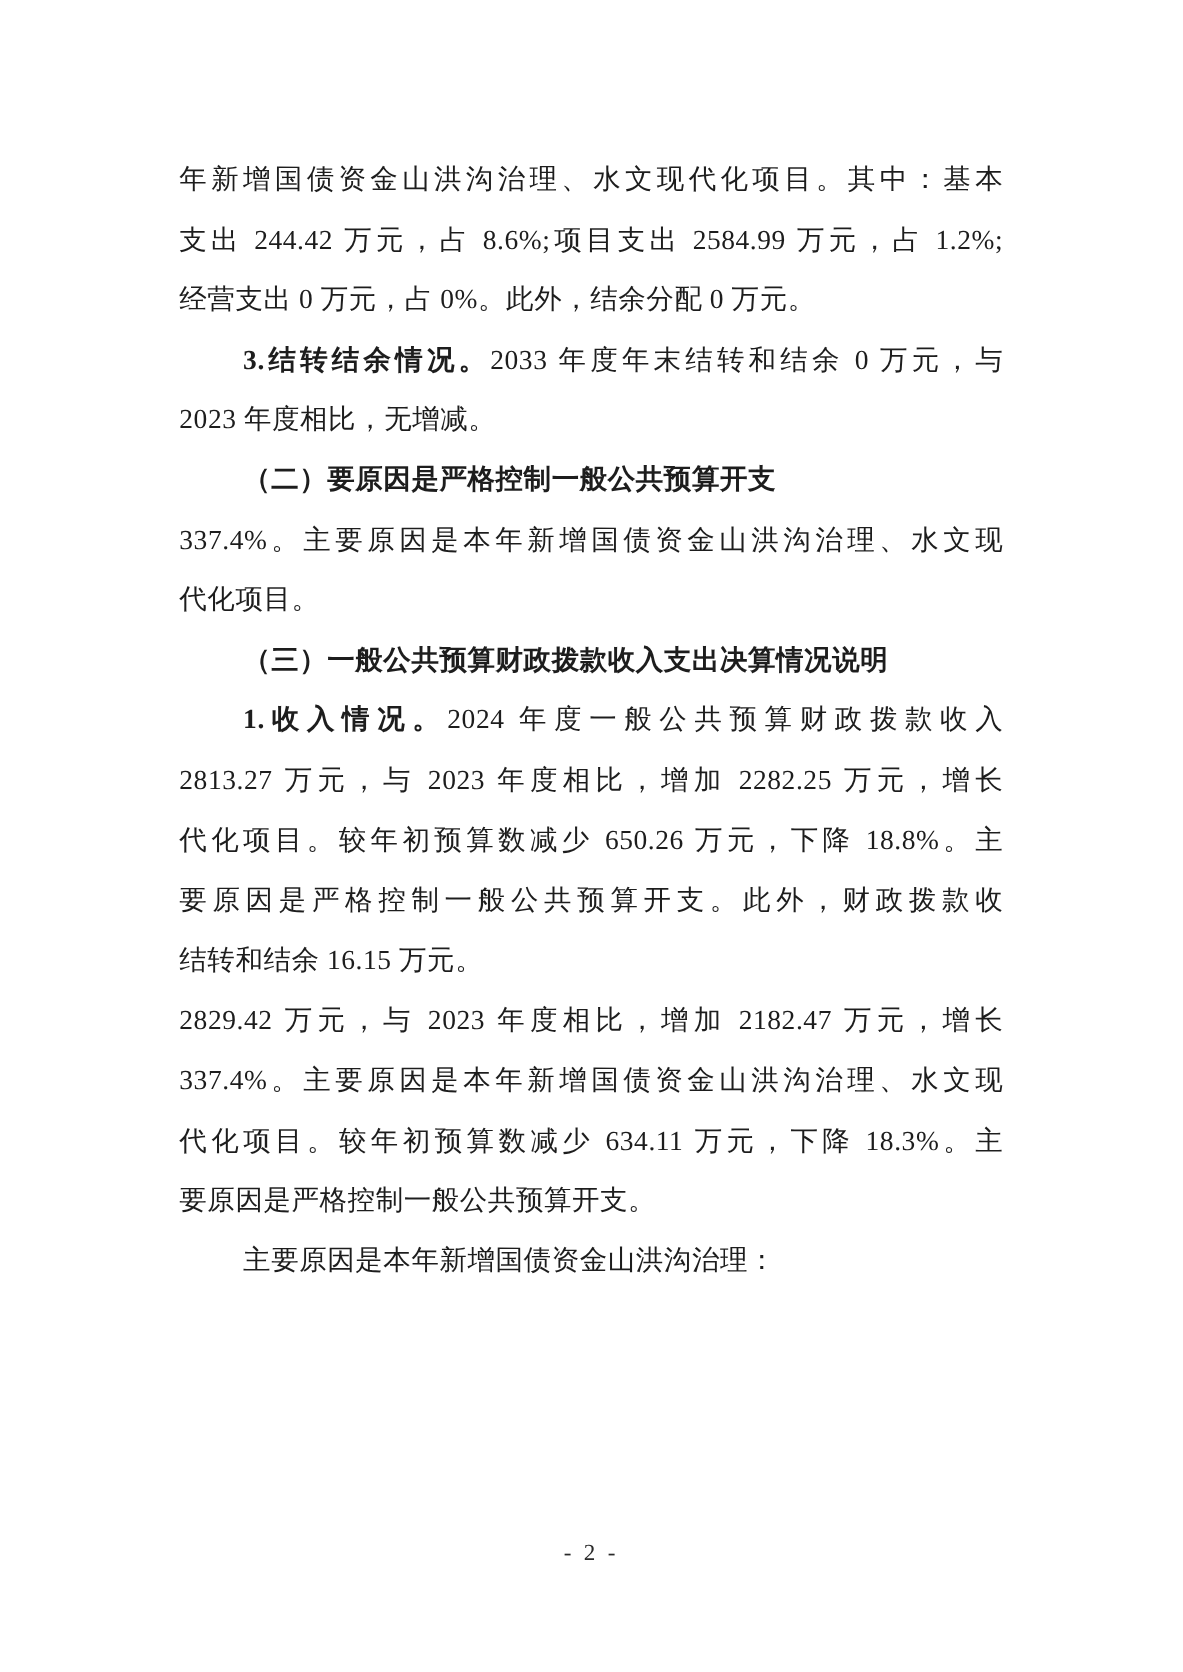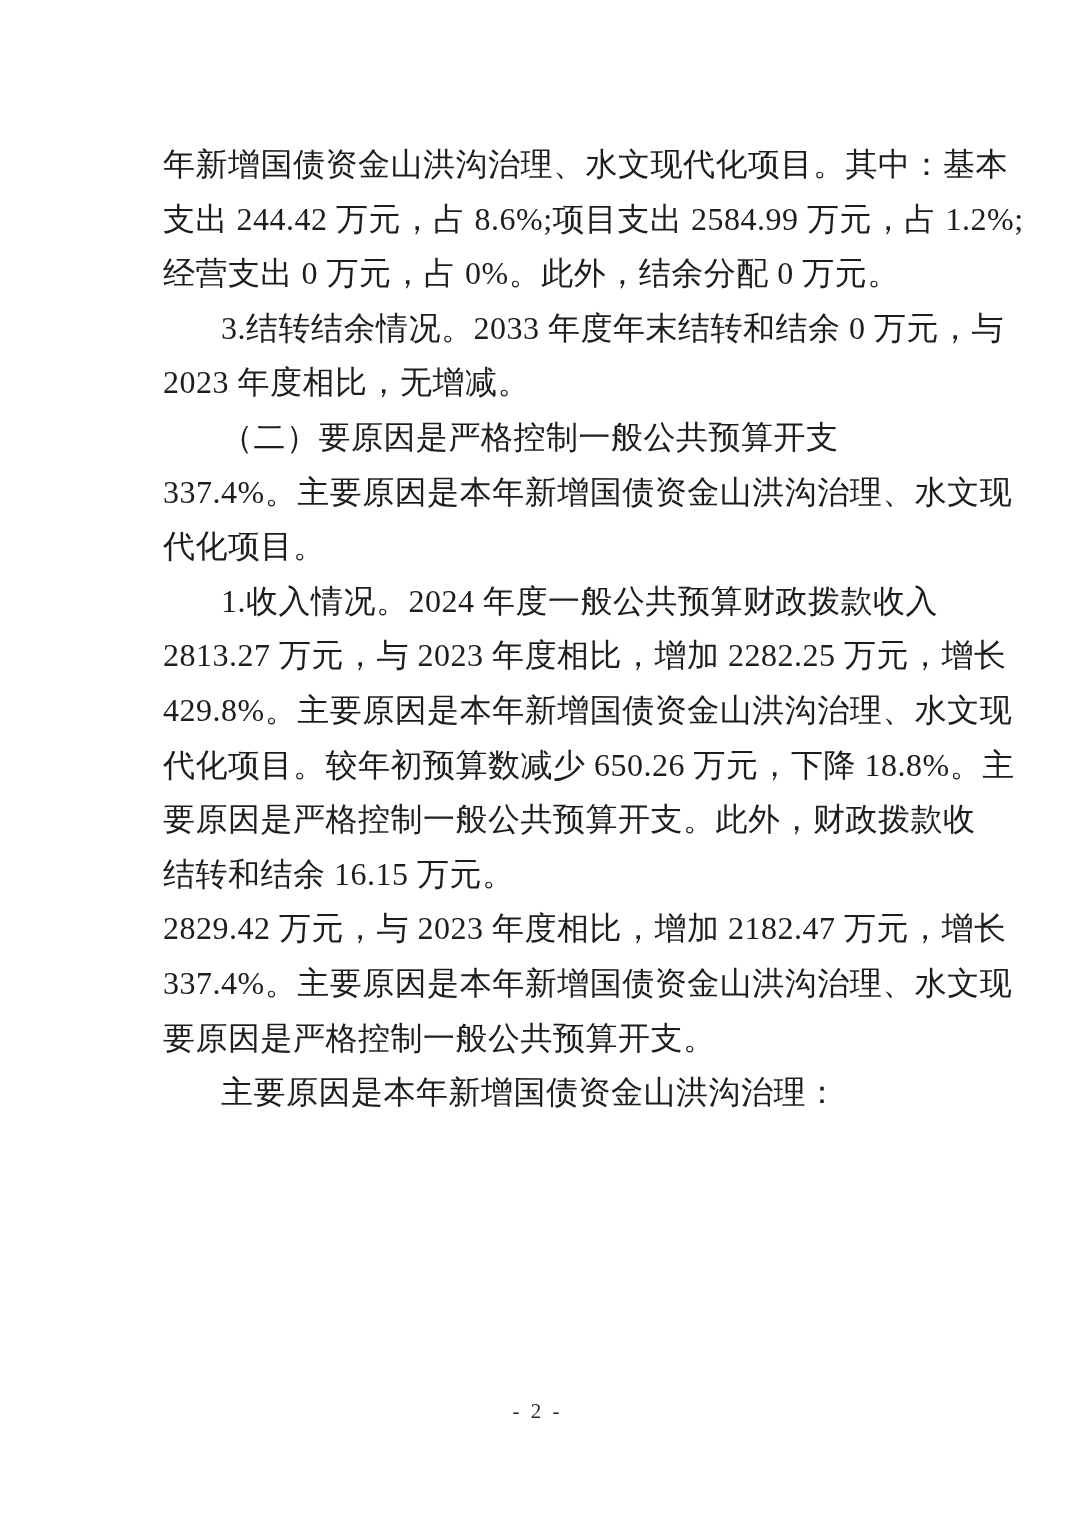--- a/index.html
+++ b/index.html
@@ -16,36 +16,36 @@
     font-family: "Liberation Serif", "DejaVu Serif", serif;
     overflow: hidden;
   }
   .content {
     position: absolute;
     top: 137px;
     left: 163px;
     width: 749px;
   }
   .line {
-    font-size: 32px;
+    font-size: 25px;
     line-height: 54.6px;
     white-space: nowrap;
     text-align: left;
     letter-spacing: 0.5px;
   }
   .line.justify {
     text-align: justify;
     text-align-last: justify;
     text-justify: inter-character;
   }
   .line.indent {
     text-indent: 58px;
   }
   .seg-bold {
-    font-weight: 400;
+    font-weight: 700;
   }
   .footer {
     position: absolute;
     top: 1399px;
     left: 0;
     width: 100%;
     text-align: center;
     font-size: 21px;
     color: #2a2a2a;
     letter-spacing: 3px;
@@ -57,27 +57,28 @@
 <div class="page">
   <div class="content" id="content">
       <div class="line justify"><span class="seg-regular">年新增国债资金山洪沟治理、水文现代化项目。其中：基本</span></div>
       <div class="line justify"><span class="seg-regular">支出 244.42 万元，占 8.6%;项目支出 2584.99 万元，占 1.2%;</span></div>
       <div class="line"><span class="seg-regular">经营支出 0 万元，占 0%。此外，结余分配 0 万元。</span></div>
       <div class="line indent justify"><span class="seg-bold">3.结转结余情况。</span><span class="seg-regular">2033 年度年末结转和结余 0 万元，与</span></div>
       <div class="line"><span class="seg-regular">2023 年度相比，无增减。</span></div>
       <div class="line indent"><span class="seg-bold">（二）要原因是严格控制一般公共预算开支</span></div>
       <div class="line justify"><span class="seg-regular">337.4%。主要原因是本年新增国债资金山洪沟治理、水文现</span></div>
       <div class="line"><span class="seg-regular">代化项目。</span></div>
+      <div class="line indent"><span class="seg-bold">（三）一般公共预算财政拨款收入支出决算情况说明</span></div>
       <div class="line indent justify"><span class="seg-bold">1.收入情况。</span><span class="seg-regular">2024 年度一般公共预算财政拨款收入</span></div>
       <div class="line justify"><span class="seg-regular">2813.27 万元，与 2023 年度相比，增加 2282.25 万元，增长</span></div>
-      <div class="line justify"><span class="seg-regular">429.8%。主要原因是本年新增国债资金山洪沟治理、水文现</span></div>
       <div class="line justify"><span class="seg-regular">代化项目。较年初预算数减少 650.26 万元，下降 18.8%。主</span></div>
       <div class="line justify"><span class="seg-regular">要原因是严格控制一般公共预算开支。此外，财政拨款收</span></div>
       <div class="line"><span class="seg-regular">结转和结余 16.15 万元。</span></div>
       <div class="line justify"><span class="seg-regular">2829.42 万元，与 2023 年度相比，增加 2182.47 万元，增长</span></div>
       <div class="line justify"><span class="seg-regular">337.4%。主要原因是本年新增国债资金山洪沟治理、水文现</span></div>
+      <div class="line justify"><span class="seg-regular">代化项目。较年初预算数减少 634.11 万元，下降 18.3%。主</span></div>
       <div class="line"><span class="seg-regular">要原因是严格控制一般公共预算开支。</span></div>
       <div class="line indent"><span class="seg-regular">主要原因是本年新增国债资金山洪沟治理：</span></div>
     </div>
   <div class="footer">
     <span>- 2 -</span>
   </div>
 </div>
 
 </body></html>

